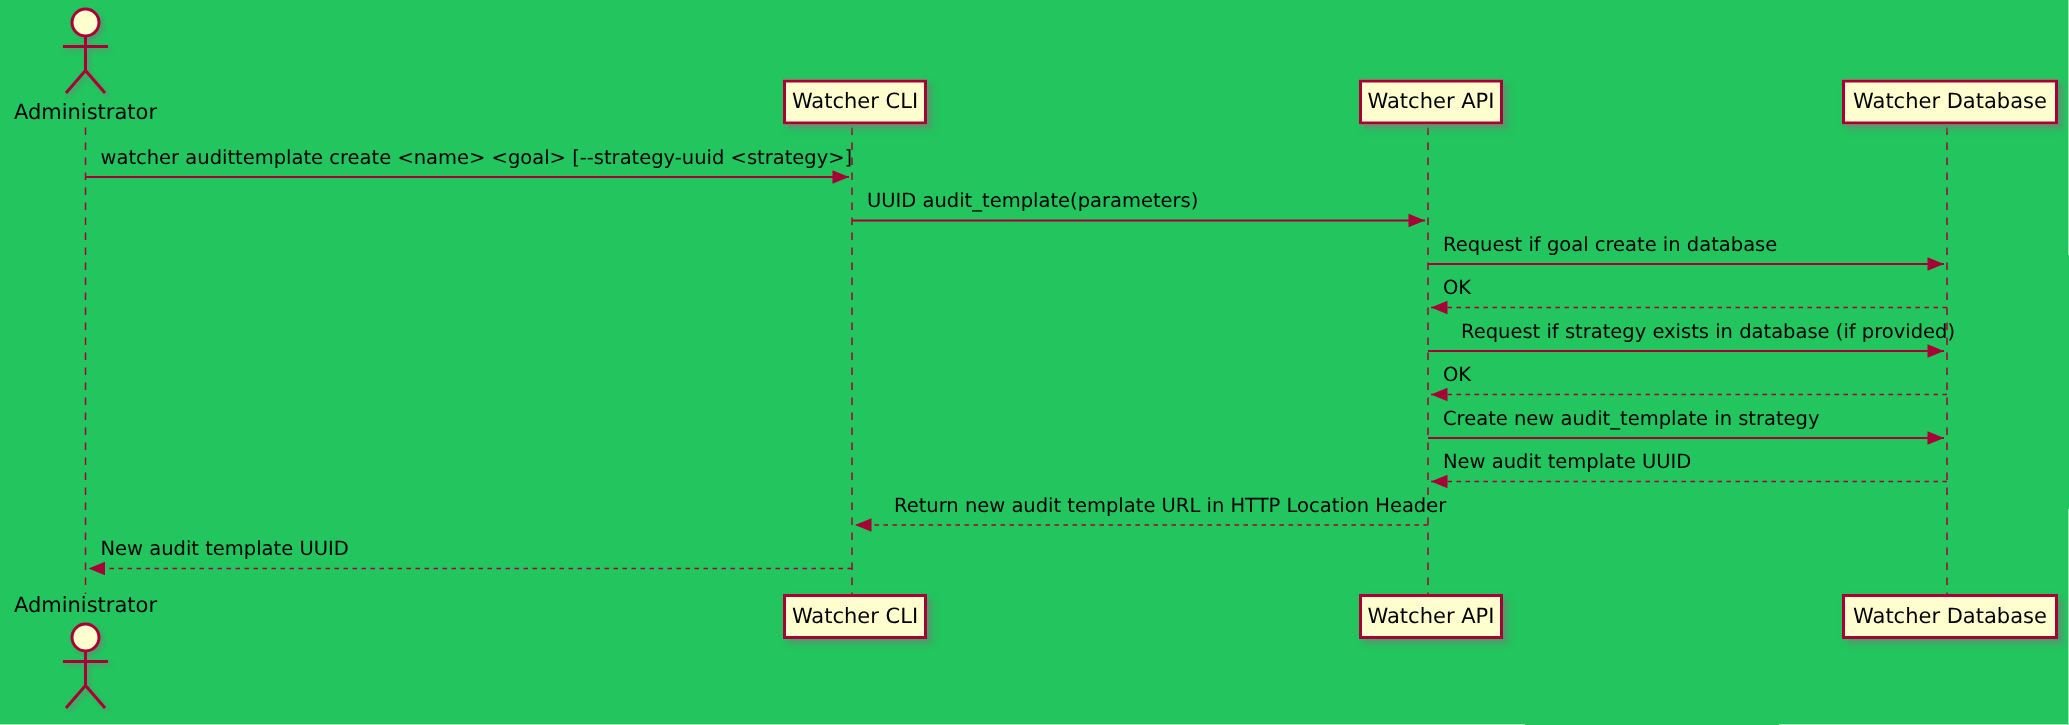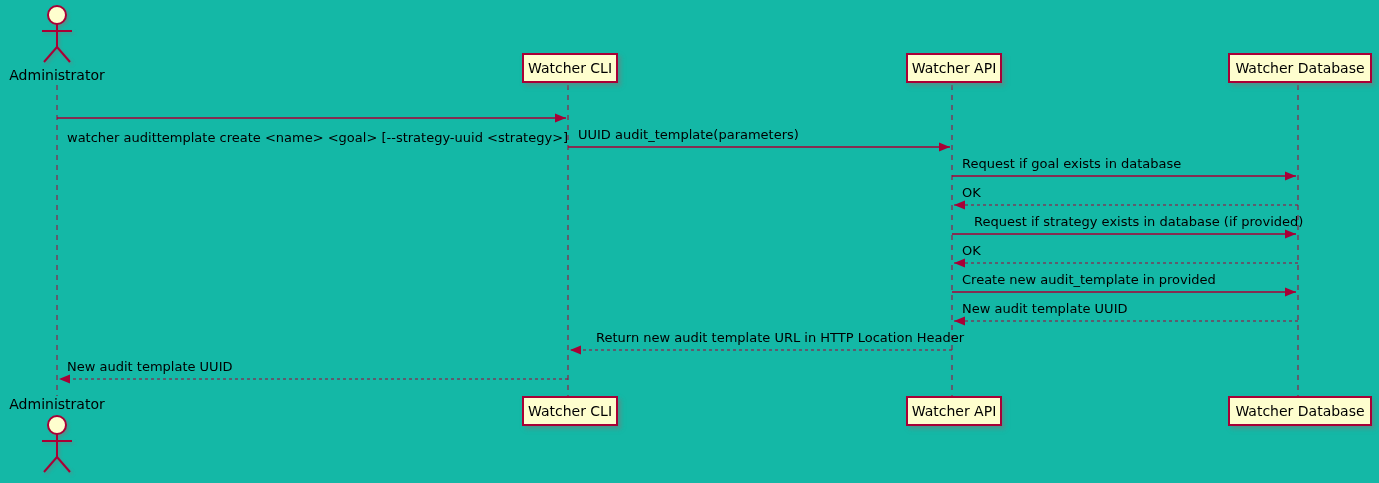--- a/index.html
+++ b/index.html
@@ -1,20 +1,20 @@
 <!DOCTYPE html>
 <html><head>
 <meta charset="utf-8">
 <style>
   html, body { margin: 0; padding: 0; background: #ffffff; }
   .diagram {
     position: relative;
     width: 1379px;
     height: 483px;
-    background: #14b8a6;
+    background: #22c55e;
     font-family: "DejaVu Sans", sans-serif;
     overflow: hidden;
   }
   .links-layer {
     position: absolute;
     left: 0; top: 0;
     width: 1379px; height: 483px;
     pointer-events: none;
   }
   .pbox {
@@ -102,25 +102,25 @@
   <div class="actor-label" style="left:57px;top:396px;">Administrator</div>
   <svg class="actor-svg" style="left:0;top:411px;" width="120" height="72">
     <circle cx="57" cy="14" r="9" fill="#FEFECE" stroke="#A80036" stroke-width="2"></circle>
     <line x1="57" y1="23" x2="57" y2="46" stroke="#A80036" stroke-width="2"></line>
     <line x1="42" y1="30" x2="72" y2="30" stroke="#A80036" stroke-width="2"></line>
     <line x1="57" y1="46" x2="44" y2="61" stroke="#A80036" stroke-width="2"></line>
     <line x1="57" y1="46" x2="70" y2="61" stroke="#A80036" stroke-width="2"></line>
   </svg>
 
   <div id="msg-layer">
-      <div class="msg-label" style="left: 67px; top: 98px; margin-top: 32px;">watcher audittemplate create &lt;name&gt; &lt;goal&gt; [--strategy-uuid &lt;strategy&gt;]</div>
+      <div class="msg-label" style="left: 67px; top: 98px;">watcher audittemplate create &lt;name&gt; &lt;goal&gt; [--strategy-uuid &lt;strategy&gt;]</div>
       <div class="msg-label" style="left: 578px; top: 127px;">UUID audit_template(parameters)</div>
-      <div class="msg-label" style="left: 962px; top: 156px;">Request if goal exists in database</div>
+      <div class="msg-label" style="left: 962px; top: 156px;">Request if goal create in database</div>
       <div class="msg-label" style="left: 962px; top: 185px;">OK</div>
       <div class="msg-label" style="left: 974px; top: 214px;">Request if strategy exists in database (if provided)</div>
       <div class="msg-label" style="left: 962px; top: 243px;">OK</div>
-      <div class="msg-label" style="left: 962px; top: 272px;">Create new audit_template in provided</div>
+      <div class="msg-label" style="left: 962px; top: 272px;">Create new audit_template in strategy</div>
       <div class="msg-label" style="left: 962px; top: 301px;">New audit template UUID</div>
       <div class="msg-label" style="left: 596px; top: 330px;">Return new audit template URL in HTTP Location Header</div>
       <div class="msg-label" style="left: 67px; top: 359px;">New audit template UUID</div>
     </div>
 
 </div>
 
 </body></html>

